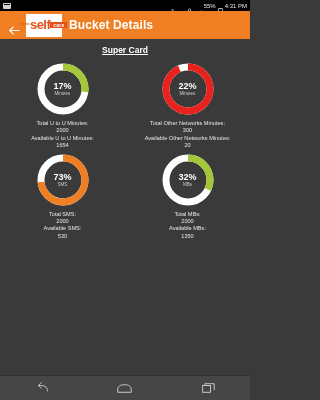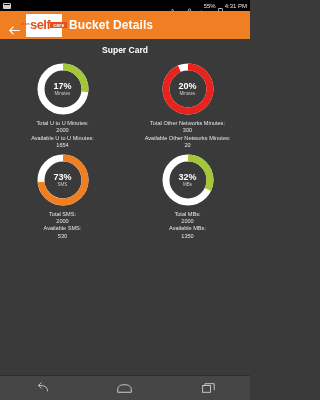--- a/index.html
+++ b/index.html
@@ -82,20 +82,21 @@
     width: 100%;
     height: calc(400px - 11px - 28px - 25px);
     background: #3a3a3a;
     padding-top: 6px;
     overflow: hidden;
   }
   .page-title {
     text-align: center; color: #ffffff;
     font-size: 8.5px; font-weight: bold;
     margin-bottom: 6px;
+    text-decoration: underline;
   }
   .grid {
     display: grid;
     grid-template-columns: 1fr 1fr;
     row-gap: 2px;
   }
   .cell {
     display: flex; flex-direction: column; align-items: center;
     padding: 0 4px;
   }
@@ -210,21 +211,21 @@
       </div>
     </div>
 
     <div class="cell">
       <div class="donut-wrap">
         <svg width="56" height="56" viewBox="0 0 56 56">
           <circle cx="28" cy="28" r="22" fill="none" stroke="#ffffff" stroke-width="7"></circle>
           <circle class="donut-arc" cx="28" cy="28" r="22" fill="none" stroke-width="7" stroke-linecap="butt" stroke="#e8221c" stroke-dasharray="128.55397138489434 9.676105373056554" stroke-dashoffset="0"></circle>
         </svg>
         <div class="donut-center">
-          <span class="donut-pct">20%</span>
+          <span class="donut-pct">22%</span>
           <span class="donut-unit">Minutes</span>
         </div>
       </div>
       <div class="cell-labels">
         <div>Total Other Networks Minutes:</div>
         <div>300</div>
         <div>Available Other Networks Minutes:</div>
         <div>20</div>
       </div>
     </div>

